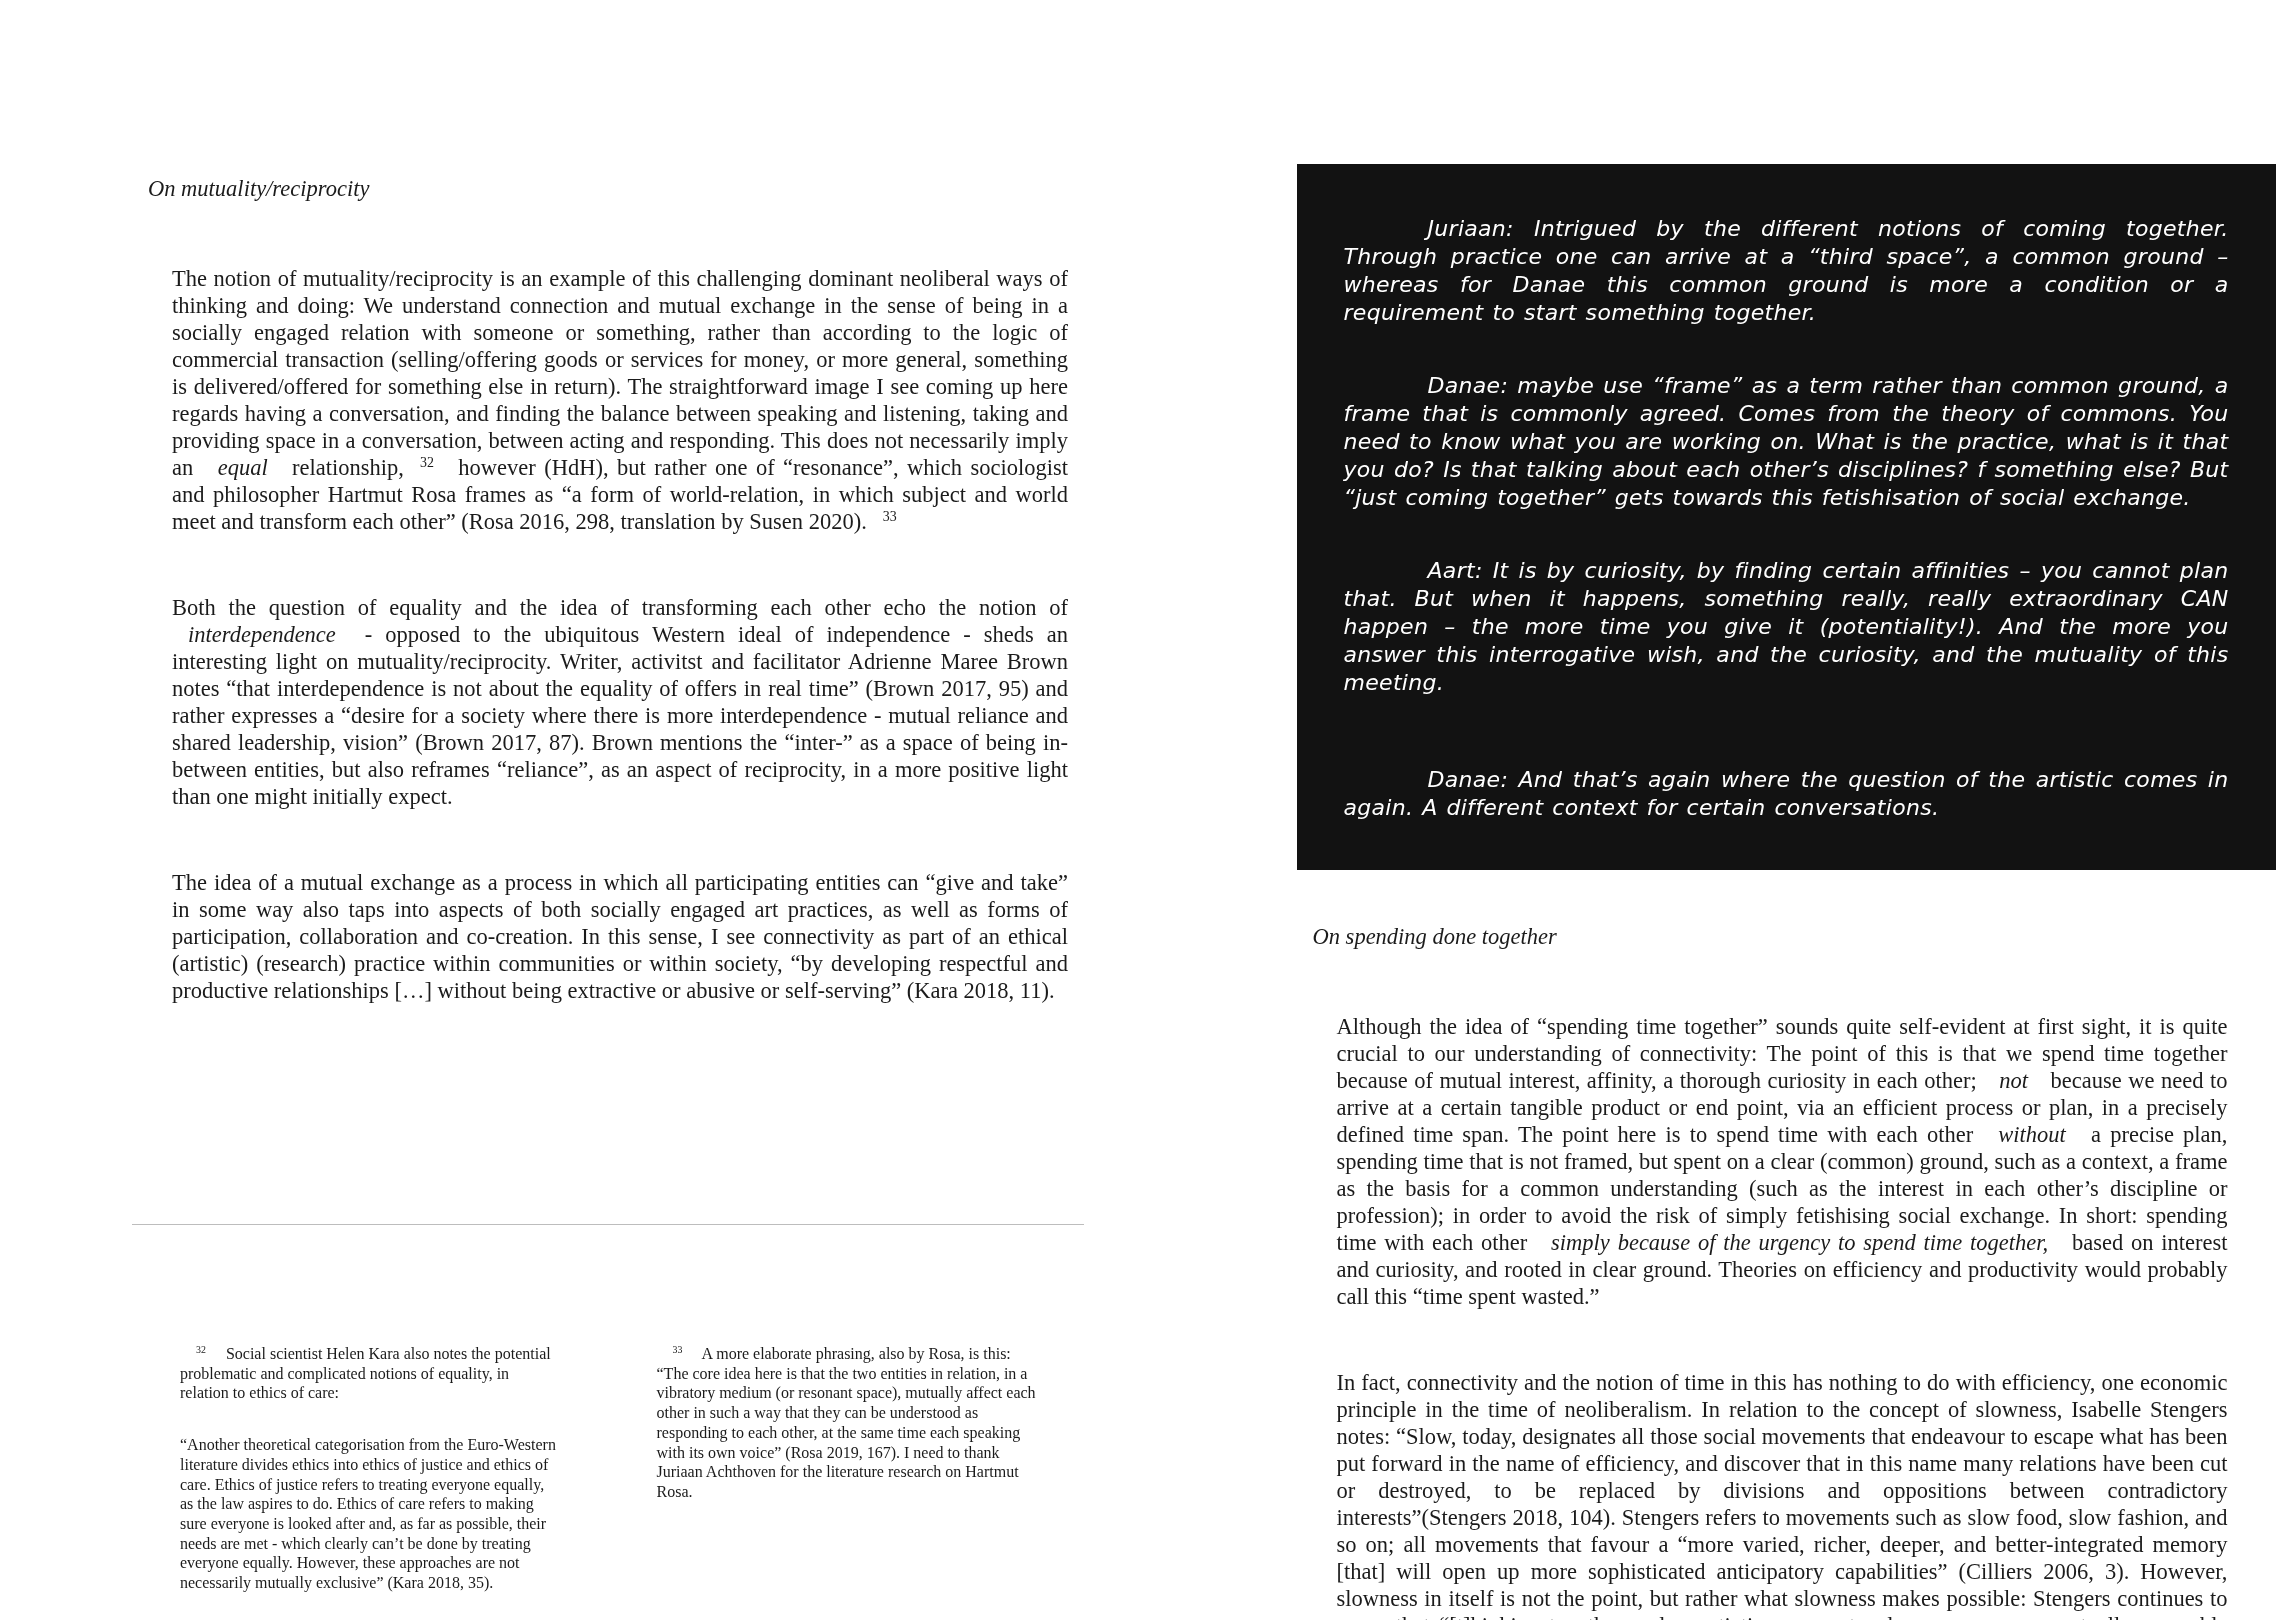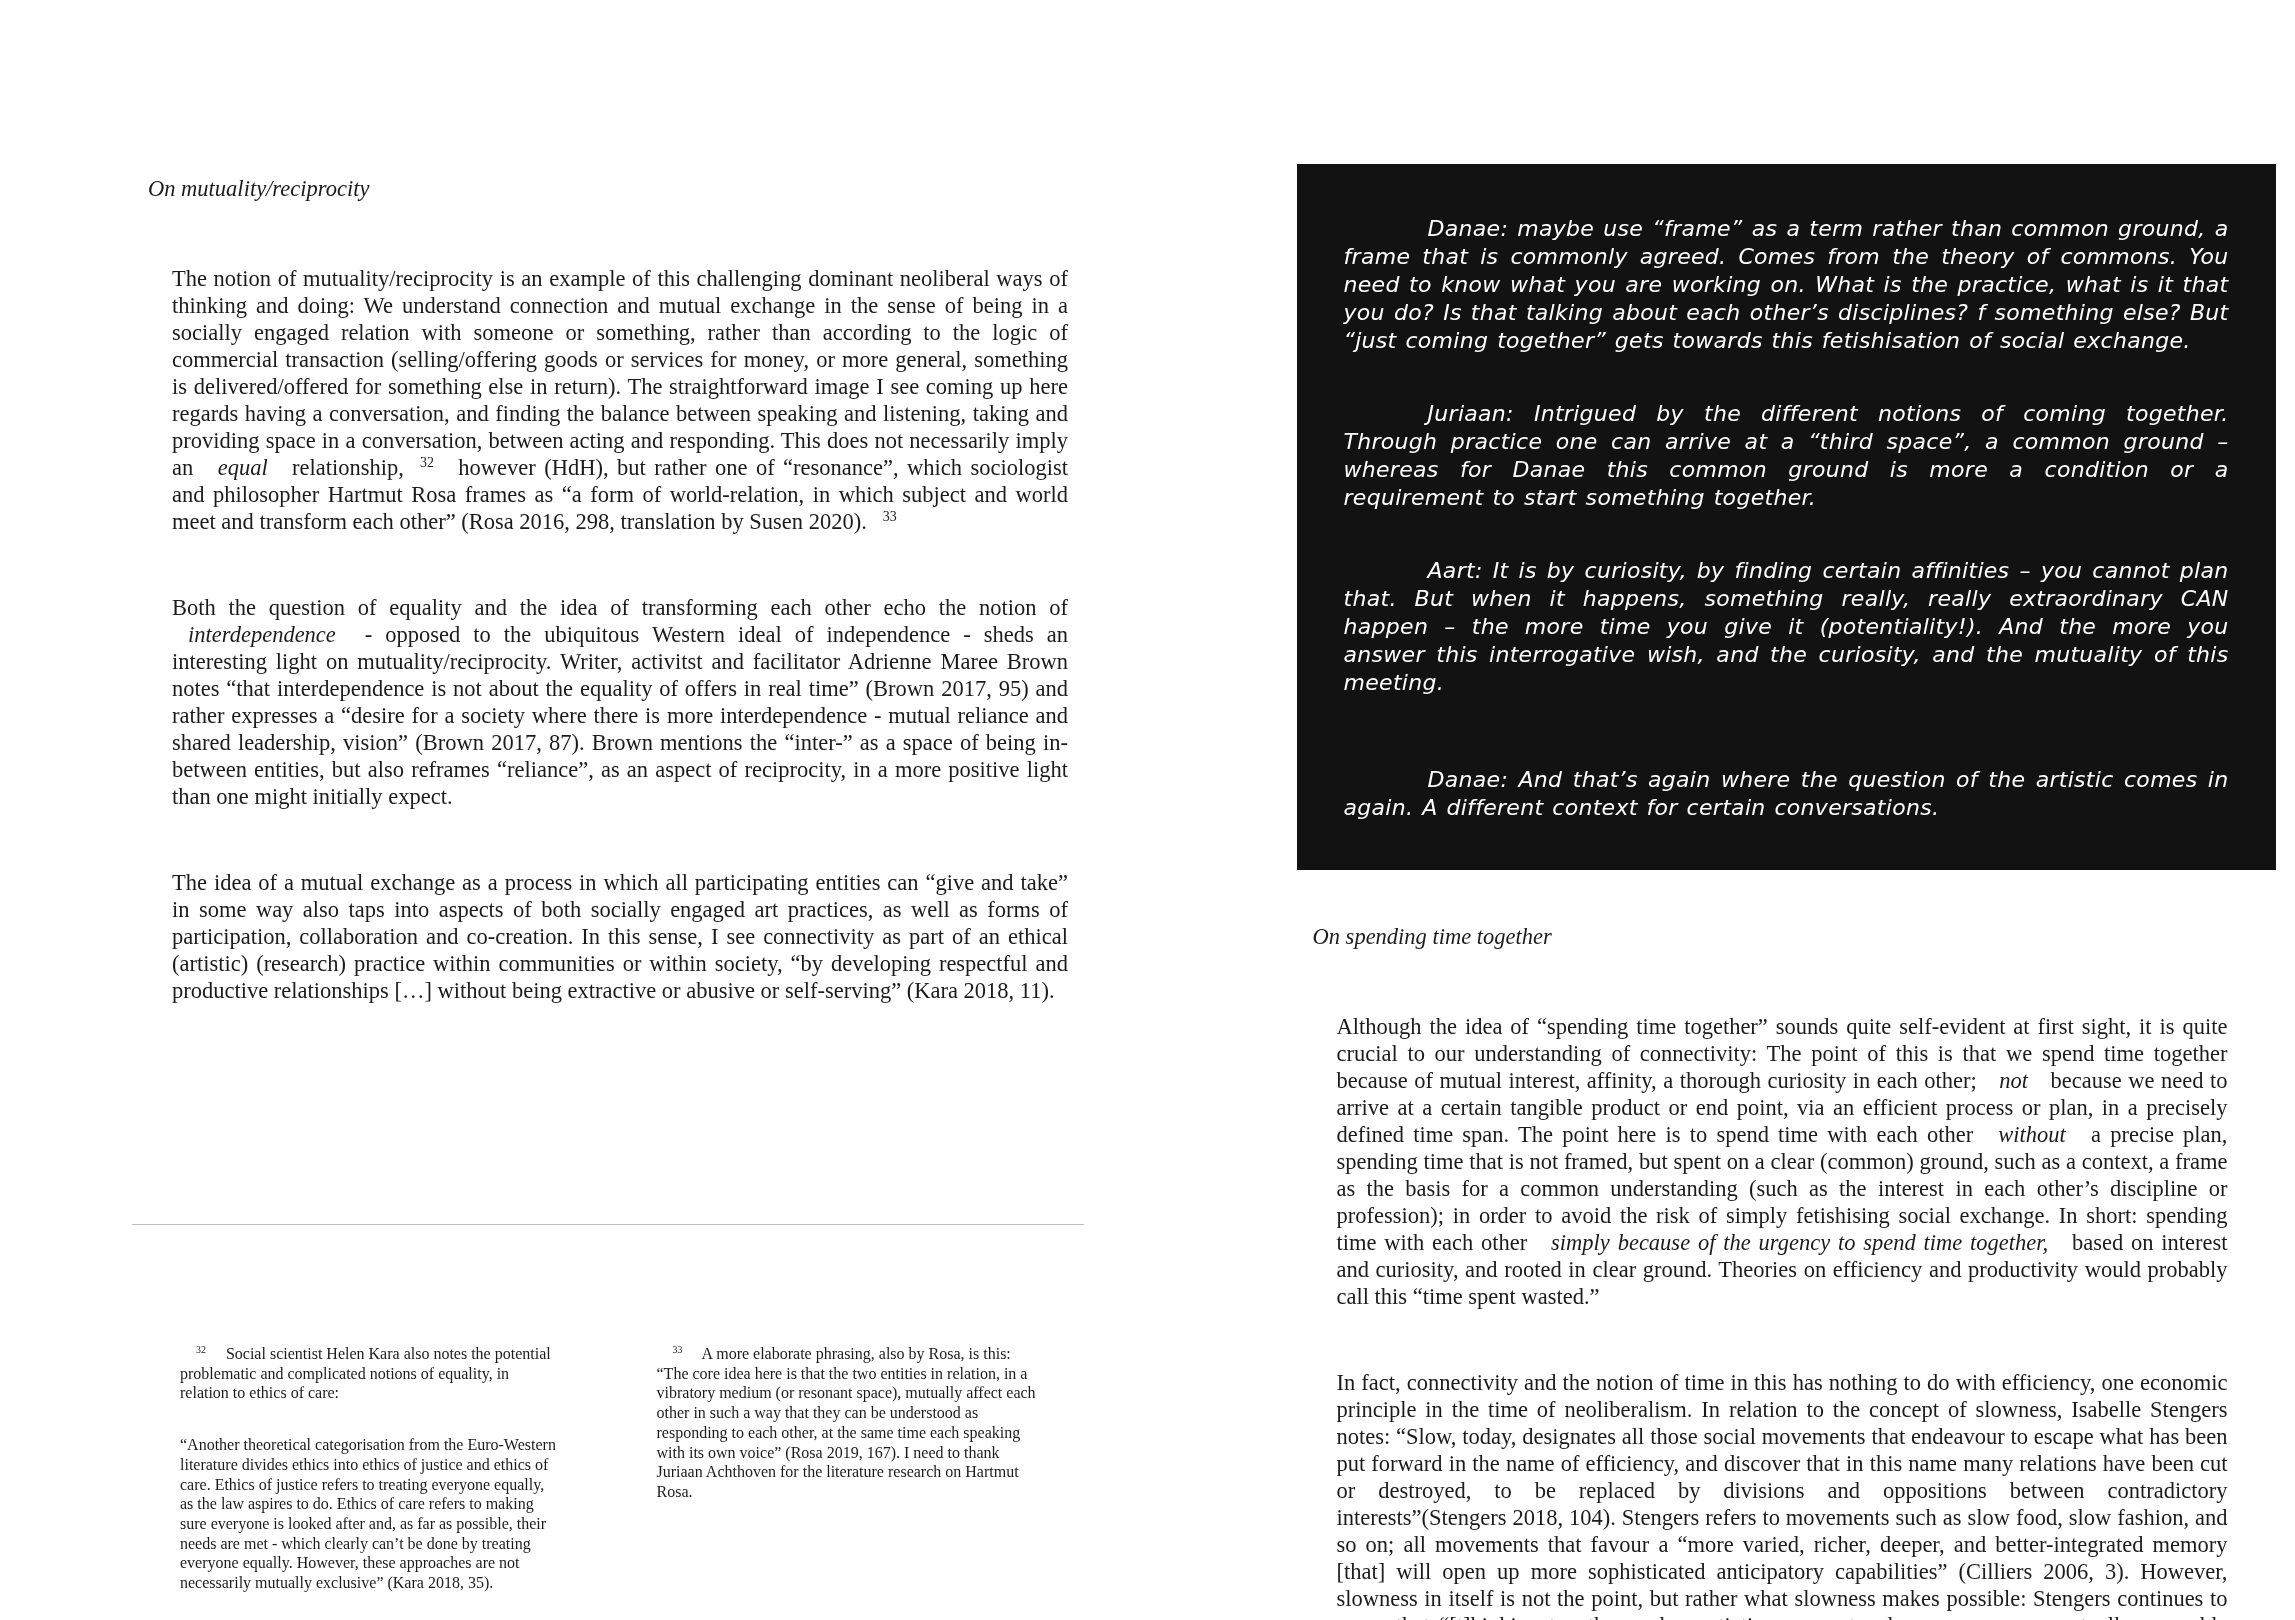--- a/index.html
+++ b/index.html
@@ -115,27 +115,27 @@
       </div>
     </div>
 
     <div class="page-number page-number-left">28</div>
   </section>
 
   <section class="page">
     <div class="body-text body-right">
 
       <div class="dialogue-box">
+        <p class="hand">Juriaan: Intrigued by the different notions of coming together. Through practice one can arrive at a “third space”, a common ground – whereas for Danae this common ground is more a condition or a requirement to start something together.</p>
         <p class="hand">Danae: maybe use “frame” as a term rather than common ground, a frame that is commonly agreed. Comes from the theory of commons. You need to know what you are working on. What is the practice, what is it that you do? Is that talking about each other’s disciplines? f something else? But “just coming together” gets towards this fetishisation of social exchange.</p>
-        <p class="hand">Juriaan: Intrigued by the different notions of coming together. Through practice one can arrive at a “third space”, a common ground – whereas for Danae this common ground is more a condition or a requirement to start something together.</p>
         <p class="hand">Aart: It is by curiosity, by finding certain affinities – you cannot plan that. But when it happens, something really, really extraordinary CAN happen – the more time you give it (potentiality!). And the more you answer this interrogative wish, and the curiosity, and the mutuality of this meeting.</p>
         <p class="hand">Danae: And that’s again where the question of the artistic comes in again. A different context for certain conversations.</p>
       </div>
 
-      <h2 class="section-heading">On spending time together</h2>
+      <h2 class="section-heading">On spending done together</h2>
       <p class="para">Although the idea of “spending time together” sounds quite self-evident at first sight, it is quite crucial to our understanding of connectivity: The point of this is that we spend time together because of mutual interest, affinity, a thorough curiosity in each other; <i>not</i> because we need to arrive at a certain tangible product or end point, via an efficient process or plan, in a precisely defined time span. The point here is to spend time with each other <i>without</i> a precise plan, spending time that is not framed, but spent on a clear (common) ground, such as a context, a frame as the basis for a common understanding (such as the interest in each other’s discipline or profession); in order to avoid the risk of simply fetishising social exchange. In short: spending time with each other <i>simply because of the urgency to spend time together,</i> based on interest and curiosity, and rooted in clear ground. Theories on efficiency and productivity would probably call this “time spent wasted.”</p>
       <p class="para">In fact, connectivity and the notion of time in this has nothing to do with efficiency, one economic principle in the time of neoliberalism. In relation to the concept of slowness, Isabelle Stengers notes: “Slow, today, designates all those social movements that endeavour to escape what has been put forward in the name of efficiency, and discover that in this name many relations have been cut or destroyed, to be replaced by divisions and oppositions between contradictory interests”(Stengers 2018, 104). Stengers refers to movements such as slow food, slow fashion, and so on; all movements that favour a “more varied, richer, deeper, and better-integrated memory [that] will open up more sophisticated anticipatory capabilities” (Cilliers 2006, 3). However, slowness in itself is not the point, but rather what slowness makes possible: Stengers continues to argue that “[t]hinking together and negotiating can not only open up new, mutually agreeable transactions, but might also become important and rewarding in themselves” (Stengers 2018, 104). The point of being “rewarding in itself” directly relates to the urgency of spending time together that folds back onto itself: spending time together for its own sake, which produces a different kind of value and work.</p>
     </div>
 
     <div class="page-number page-number-right">25</div>
   </section>
 
 </div>
 
 

